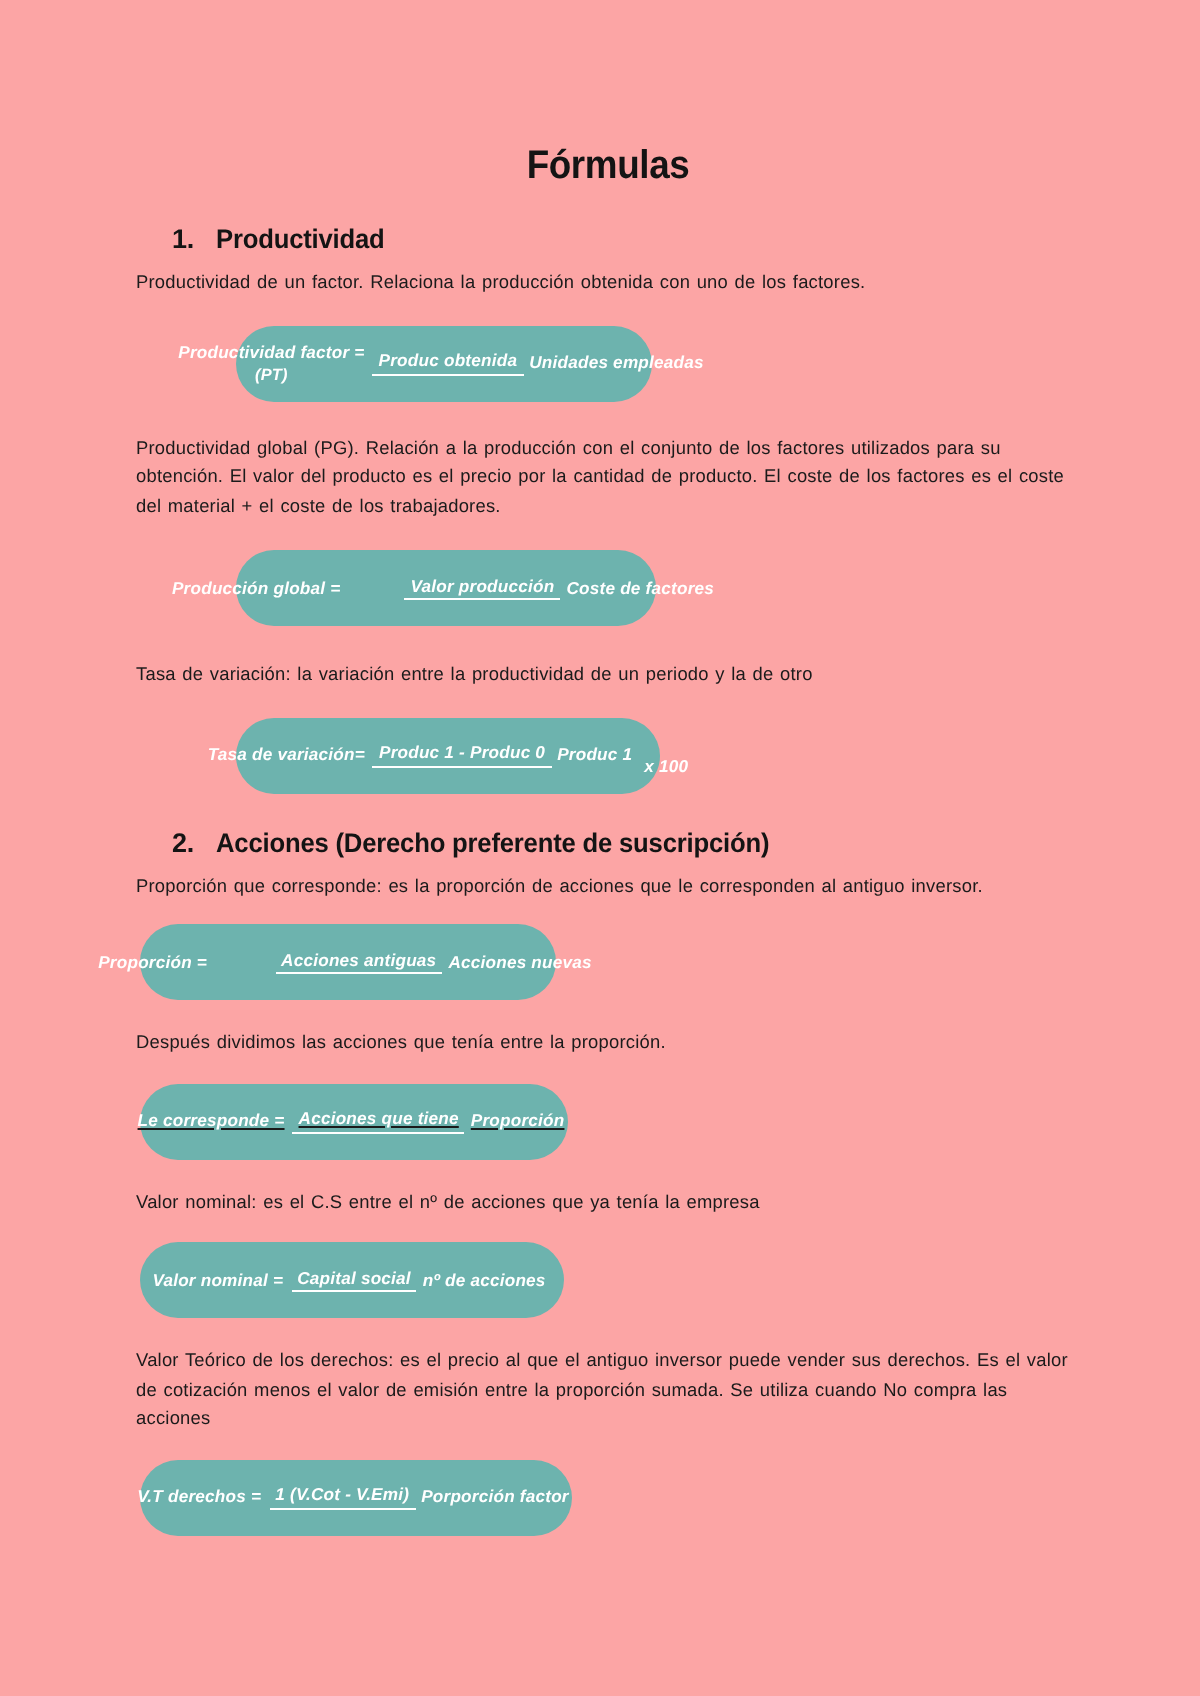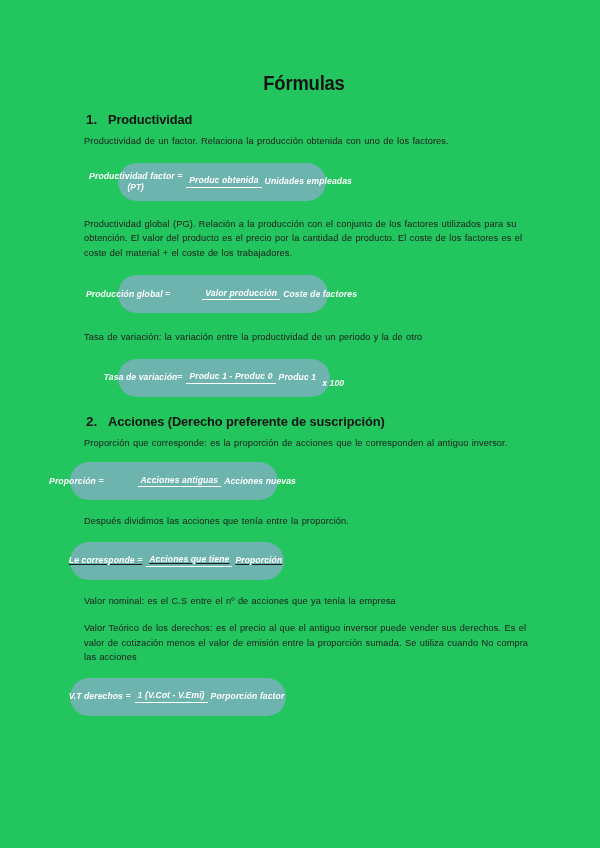--- a/index.html
+++ b/index.html
@@ -11,21 +11,21 @@
     width: 600px;
     height: 848px;
     position: relative;
     font-family: "Liberation Sans", sans-serif;
     color: #1a1a1a;
     overflow: hidden;
   }
   .page {
     position: absolute;
     inset: 0;
-    background: #22c55e;
+    background: #fca5a5;
     padding: 0;
   }
   .content {
     position: absolute;
     left: 68px;
     top: 0;
     width: 472px;
   }
 
   
@@ -59,21 +59,21 @@
   .section-heading .sec-text {
     transform: scaleX(0.95);
     transform-origin: left center;
   }
 
   
   .para {
     font-size: 9.2px;
     line-height: 14.5px;
     color: #1b1b1b;
-    margin: 0 0 0 16px;
+    margin: 0 0 0 0;
     letter-spacing: 0.12px;
     word-spacing: 0.6px;
     max-width: 468px;
   }
 
   
   .formula-wrap {
     display: flex;
   }
   .pill {
@@ -210,20 +210,31 @@
         </span>
         <span class="frac">
           <span class="num">Acciones que tiene</span>
           <span class="den">Proporción</span>
         </span>
       </div>
     </div>
 
     <p class="para" style="margin-bottom:13px;">Valor nominal: es el C.S entre el nº de acciones que ya tenía la empresa</p>
 
+    <div class="formula-wrap" style="margin:0 0 14px 2px;">
+      <div class="pill" style="width:212px;">
+        <span class="lhs">
+          <span>Valor nominal =</span>
+        </span>
+        <span class="frac">
+          <span class="num">Capital social</span>
+          <span class="den">nº de acciones</span>
+        </span>
+      </div>
+    </div>
 
     <p class="para" style="margin-bottom:13px;">Valor Teórico de los derechos: es el precio al que el antiguo inversor puede vender sus derechos. Es el valor de cotización menos el valor de emisión entre la proporción sumada. Se utiliza cuando No compra las acciones</p>
 
     <div class="formula-wrap" style="margin:0 0 0 2px;">
       <div class="pill" style="width:216px;">
         <span class="lhs">
           <span>V.T derechos =</span>
         </span>
         <span class="frac">
           <span class="num">1 (V.Cot - V.Emi)</span>

